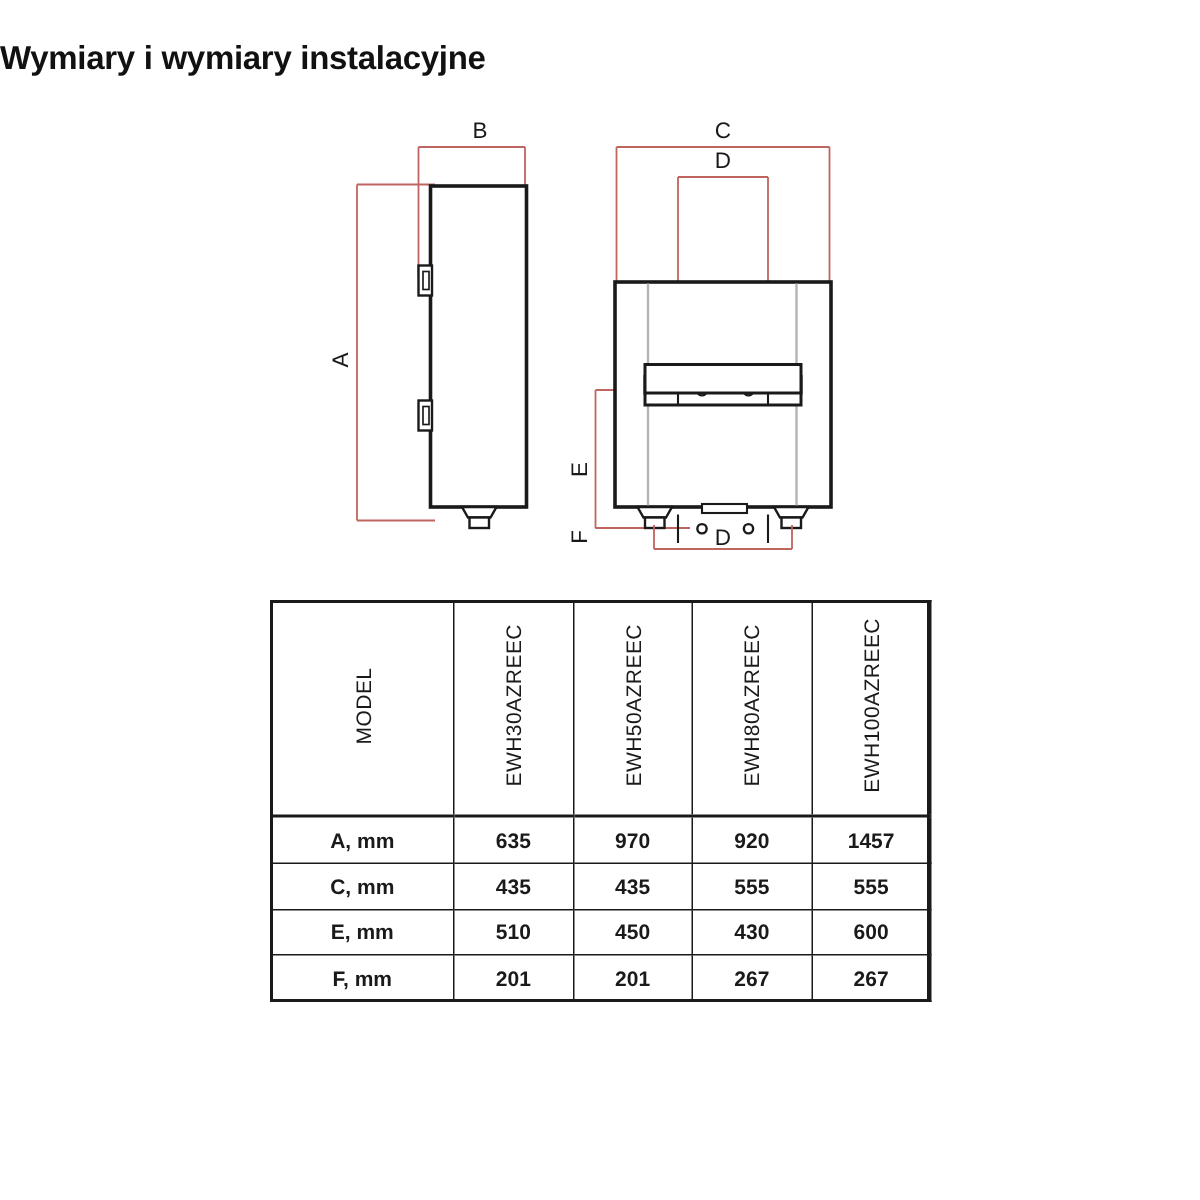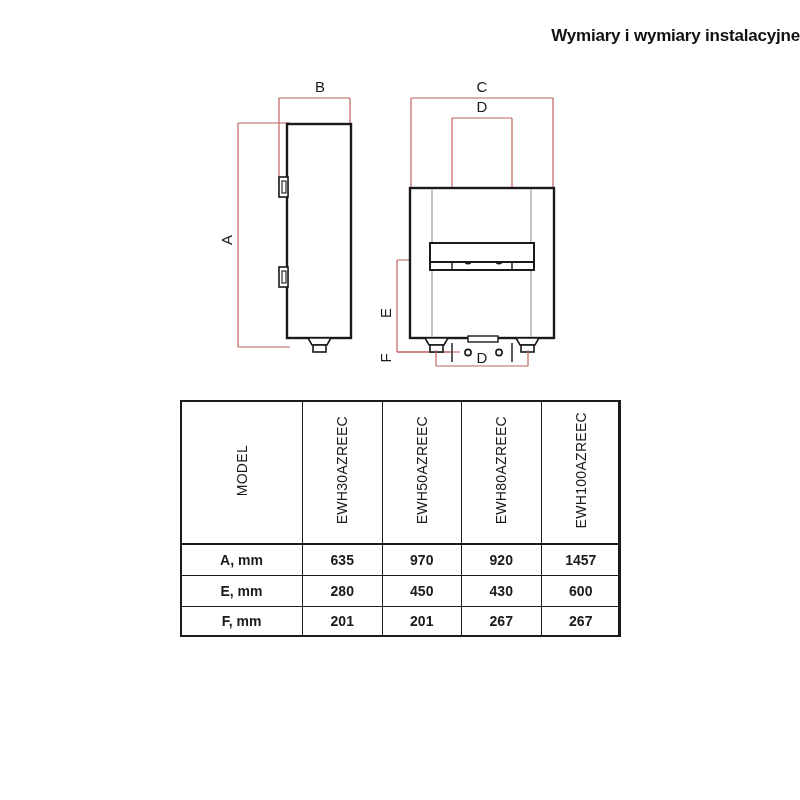--- a/index.html
+++ b/index.html
@@ -15,22 +15,22 @@
     color: #1a1a1a;
     overflow: hidden;
   }
 
   
   #page-title {
     position: absolute;
     left: 0;
     top: 26px;
     width: 800px;
-    text-align: right;
-    font-size: 17px;
+    text-align: left;
+    font-size: 22px;
     font-weight: bold;
     letter-spacing: -0.2px;
     color: #111111;
   }
 
   
   #diagram-area {
     position: absolute;
     left: 0;
     top: 70px;
@@ -228,22 +228,29 @@
     </thead>
     <tbody>
       <tr class="data-row">
         <td>A, mm</td>
         <td>635</td>
         <td>970</td>
         <td>920</td>
         <td>1457</td>
       </tr>
       <tr class="data-row">
+        <td>C, mm</td>
+        <td>435</td>
+        <td>435</td>
+        <td>555</td>
+        <td>555</td>
+      </tr>
+      <tr class="data-row">
         <td>E, mm</td>
-        <td>280</td>
+        <td>510</td>
         <td>450</td>
         <td>430</td>
         <td>600</td>
       </tr>
       <tr class="data-row">
         <td>F, mm</td>
         <td>201</td>
         <td>201</td>
         <td>267</td>
         <td>267</td>

